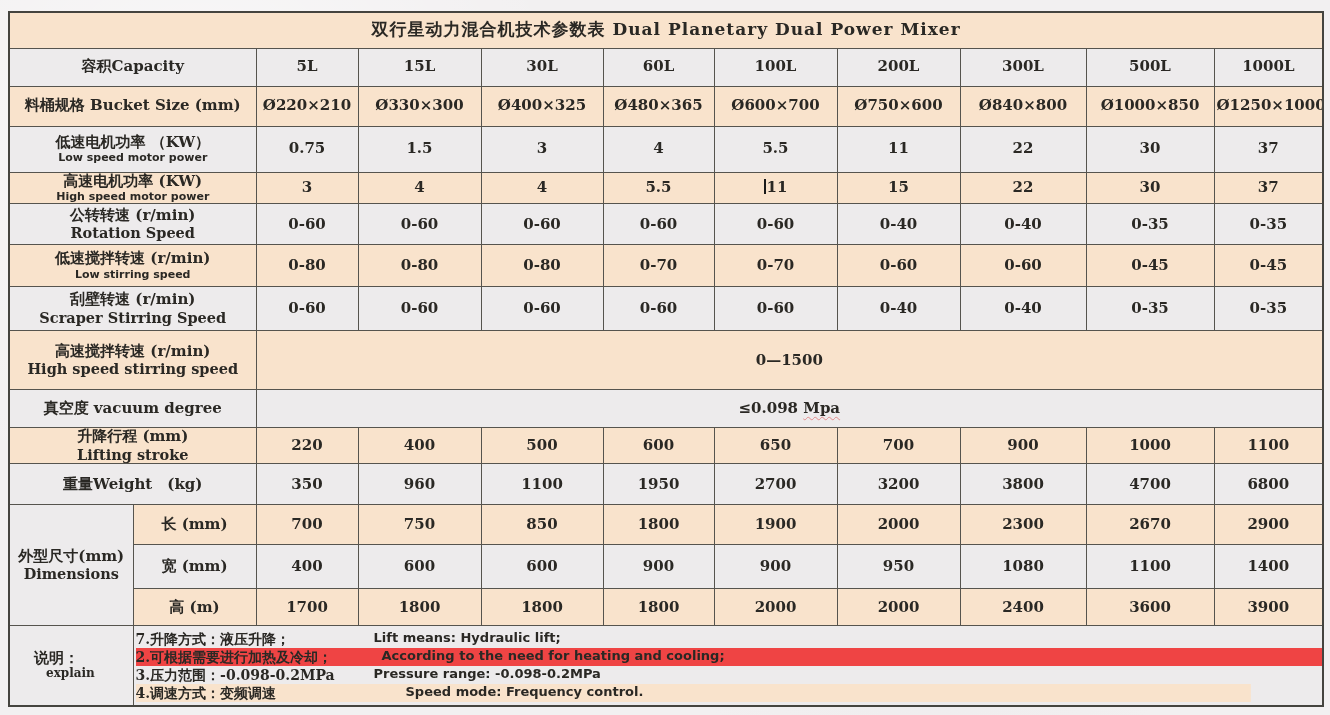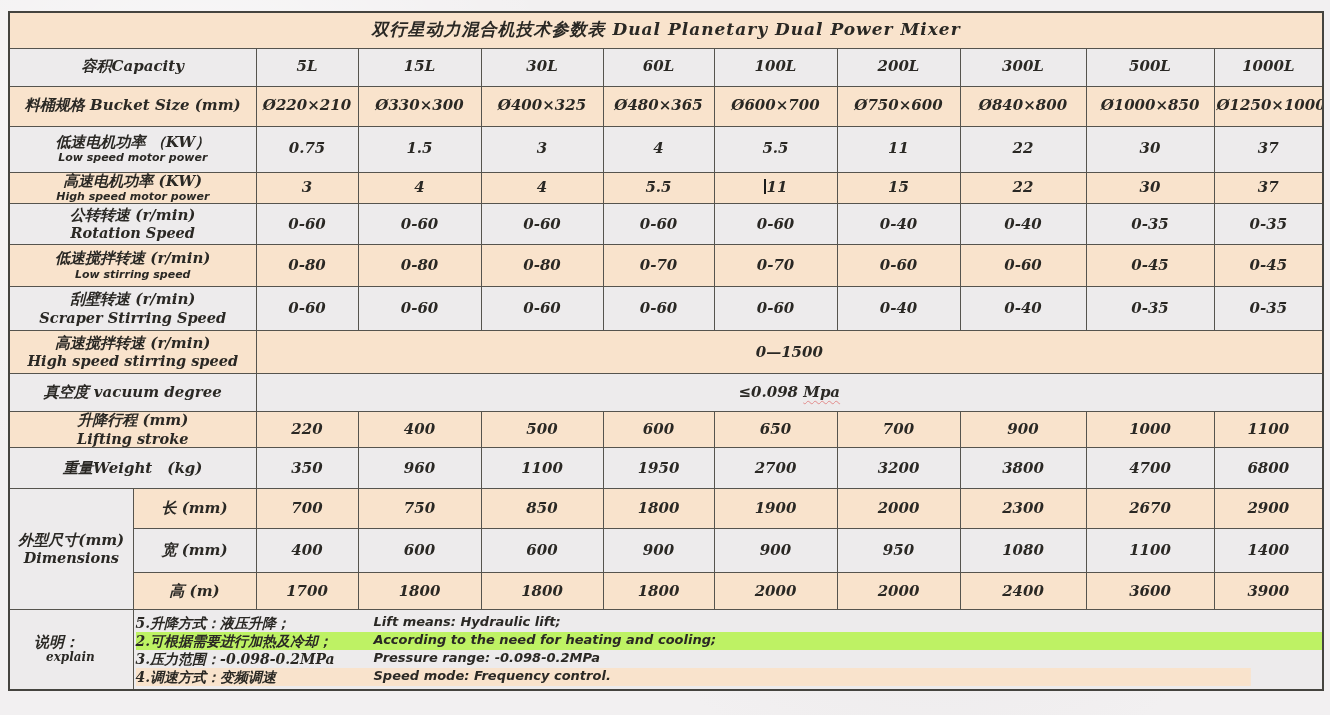--- a/index.html
+++ b/index.html
@@ -10,21 +10,20 @@
     color:#2a2824;
   }
   .wrap{
     box-sizing:border-box;
     width:1330px;height:715px;
     padding:11px 0 0 8px;
     background:
       radial-gradient(circle at 15% 20%, rgba(255,255,255,.55), rgba(255,255,255,0) 30%),
       radial-gradient(circle at 70% 60%, rgba(222,218,220,.45), rgba(255,255,255,0) 35%),
       #f2f0f1;
-    font-style: italic;
   }
   table.spec{
     border-collapse:collapse;
     table-layout:fixed;
     width:1314px;
     border:2px solid #45443f;
   }
   td{
     border:1.4px solid #56544e;
     text-align:center;
@@ -79,25 +78,26 @@
     padding:2px 0 2px 2px;
     text-align:left;
     vertical-align:middle;
   }
   .explain-line{
     display:flex;
     align-items:center;
     height:18px;
     white-space:nowrap;
   }
-  .explain-line:nth-child(2){background:#bef264;}
+  .explain-line:nth-child(2){background:#ef4444;gap:8px;}
   .explain-line:nth-child(4){
     background-image:linear-gradient(#f9e3cc,#f9e3cc);
     background-size:94% 100%;
     background-repeat:no-repeat;
+    gap:32px;
   }
   .ex-zh{
     display:inline-block;
     width:238px;
     font-size:14px;
     flex:0 0 238px;
   }
   .ex-en{
     font-family:"DejaVu Sans", sans-serif;
     font-size:13px;
@@ -217,21 +217,21 @@
           <td class="val shade-gray">0-60</td>
           <td class="val shade-gray">0-60</td>
           <td class="val shade-gray">0-60</td>
           <td class="val shade-gray">0-60</td>
           <td class="val shade-gray">0-60</td>
           <td class="val shade-gray">0-40</td>
           <td class="val shade-gray">0-40</td>
           <td class="val shade-gray">0-35</td>
           <td class="val shade-gray">0-35</td>
         </tr>
-        <tr style="height: 43px;">
+        <tr style="height: 59px;">
           <td class="lab shade-peach" colspan="2">
             <div class="lab-zh">高速搅拌转速 (r/min)</div>
             <div class="lab-en-serif">High speed stirring speed</div>
           </td>
           <td class="val shade-peach" colspan="9">0—1500</td>
         </tr>
         <tr style="height: 38px;">
           <td class="lab shade-gray" colspan="2">真空度 vacuum degree</td>
           <td class="val shade-gray" colspan="9"><span>≤0.098 </span><span class="squiggle">Mpa</span></td>
         </tr>
@@ -302,21 +302,21 @@
           <td class="val shade-peach">3600</td>
           <td class="val shade-peach">3900</td>
         </tr>
         <tr style="height: 80px;">
           <td class="explain-label shade-gray">
             <div class="zh">说明：</div>
             <div class="en">explain</div>
           </td>
           <td class="explain-cell shade-gray" colspan="10">
             <div class="explain-line">
-              <span class="ex-zh">5.升降方式：液压升降；</span>
+              <span class="ex-zh">7.升降方式：液压升降；</span>
               <span class="ex-en">Lift means:  Hydraulic lift;</span>
             </div>
             <div class="explain-line">
               <span class="ex-zh">2.可根据需要进行加热及冷却；</span>
               <span class="ex-en">According to the need for heating and cooling;</span>
             </div>
             <div class="explain-line">
               <span class="ex-zh">3.压力范围：-0.098-0.2MPa</span>
               <span class="ex-en">Pressure range:  -0.098-0.2MPa</span>
             </div>

